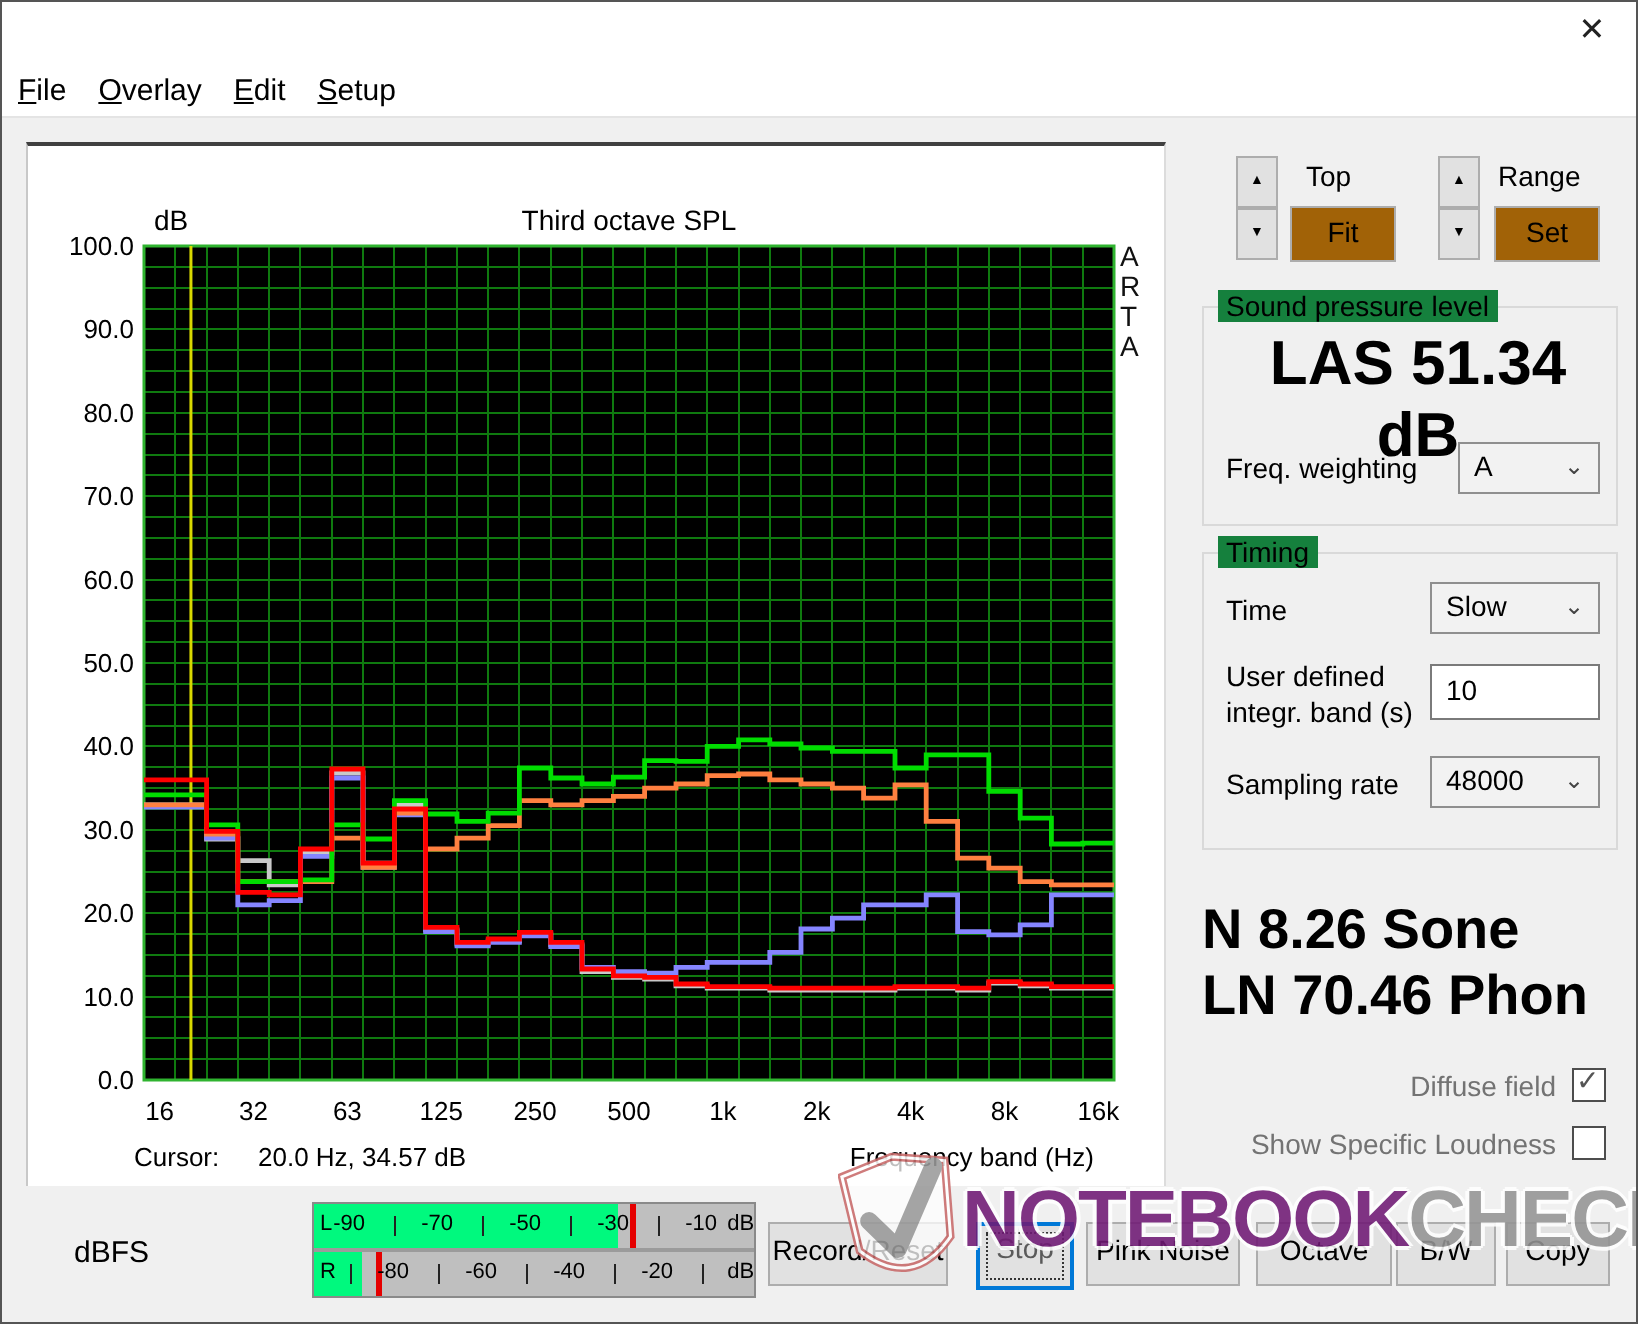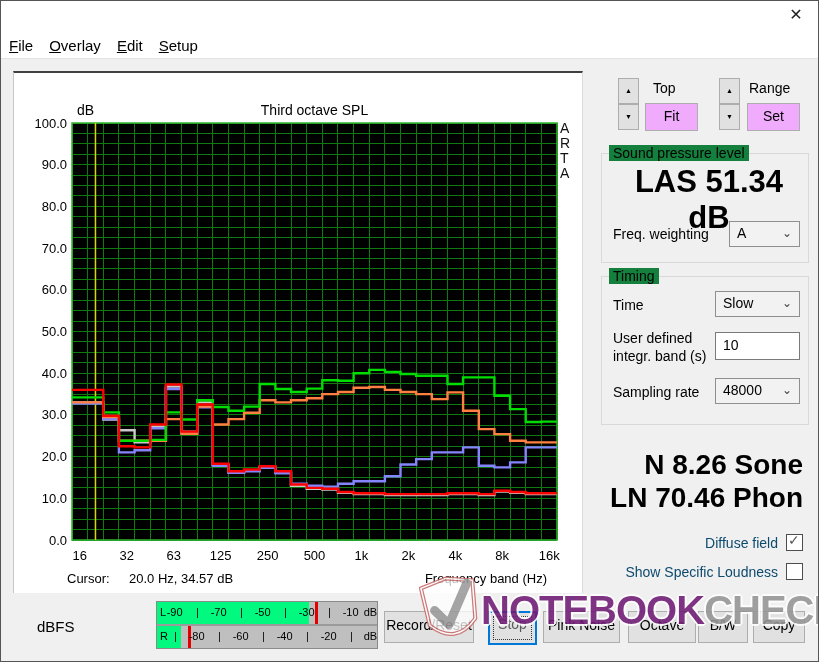--- a/index.html
+++ b/index.html
@@ -19,28 +19,28 @@
   #cursor-row{position:absolute;left:0px;top:498px;width:100%;height:18px;font-size:13px;color:#000;}
   #cursor-label{position:absolute;left:53px;}
   #cursor-value{position:absolute;left:115px;}
   #freq-axis-label{position:absolute;right:35px;}
   
   .groupbox{position:absolute;left:600px;width:206px;border:1px solid #d9d9d9;background:#f0f0f0;}
   .groupbox .gb-label{position:absolute;top:-9px;left:7px;background:#15803d;padding:0 4px;font-size:14px;color:#000;text-align:center;}
   .combo{position:absolute;height:24px;background:#f2f2f2;border:1px solid #8f8f8f;font-size:14px;color:#000;line-height:23px;padding-left:7px;}
   .combo .chev{position:absolute;right:7px;top:0px;color:#444;font-size:12px;}
   .textinput{position:absolute;height:26px;background:#ffffff;border:1px solid #7a7a7a;font-size:14px;color:#000;line-height:25px;padding-left:7px;}
-  .btn{position:absolute;background:#f0abfc;border:1px solid #adadad;font-size:14px;color:#000;text-align:center;}
+  .btn{position:absolute;background:#a16207;border:1px solid #adadad;font-size:14px;color:#000;text-align:center;}
   .spin{position:absolute;width:19px;height:24px;background:#e1e1e1;border:1px solid #adadad;font-size:7px;color:#000;text-align:center;line-height:23px;}
   .lbl{position:absolute;font-size:14px;color:#000;}
   
   #spl-value{position:absolute;left:612px;top:163px;width:192px;text-align:center;font-size:31px;font-weight:700;color:#000;letter-spacing:0px;}
-  #sone-value,#phon-value{position:absolute;left:600px;width:202px;text-align:right;font-size:28px;font-weight:700;color:#000;}
-  
-  .checkrow{position:absolute;font-size:14px;color:#0c4a6e;}
+  #sone-value,#phon-value{position:absolute;left:600px;width:202px;font-size:28px;font-weight:700;color:#000;}
+  
+  .checkrow{position:absolute;font-size:14px;color:#737373;}
   .checkbox{display:inline-block;width:15px;height:15px;background:#fff;border:1px solid #4d4d4d;vertical-align:-3px;margin-left:8px;position:relative;}
   .checkbox.checked:after{content:"✓";position:absolute;left:1px;top:-3px;font-size:14px;color:#555;}
   
   #bottombar{position:absolute;left:0;top:592px;width:100%;height:68px;background:#f0f0f0;}
   #dbfs-label{position:absolute;left:36px;top:25px;font-size:15px;color:#000;}
   #meter{position:absolute;left:155px;top:8px;width:220px;height:46px;background:#bfbfbf;border:1px solid #8a8a8a;}
   .meter-row{position:absolute;left:0;width:100%;height:22px;background:#bfbfbf;}
   .meter-row .bar{position:absolute;left:0;top:0;height:100%;background:#00f97e;}
   .meter-row .peak{position:absolute;top:0;width:3px;height:100%;background:#e50000;}
   .meter-row .ch{position:absolute;left:3px;top:4px;font-size:11px;color:#000;}

